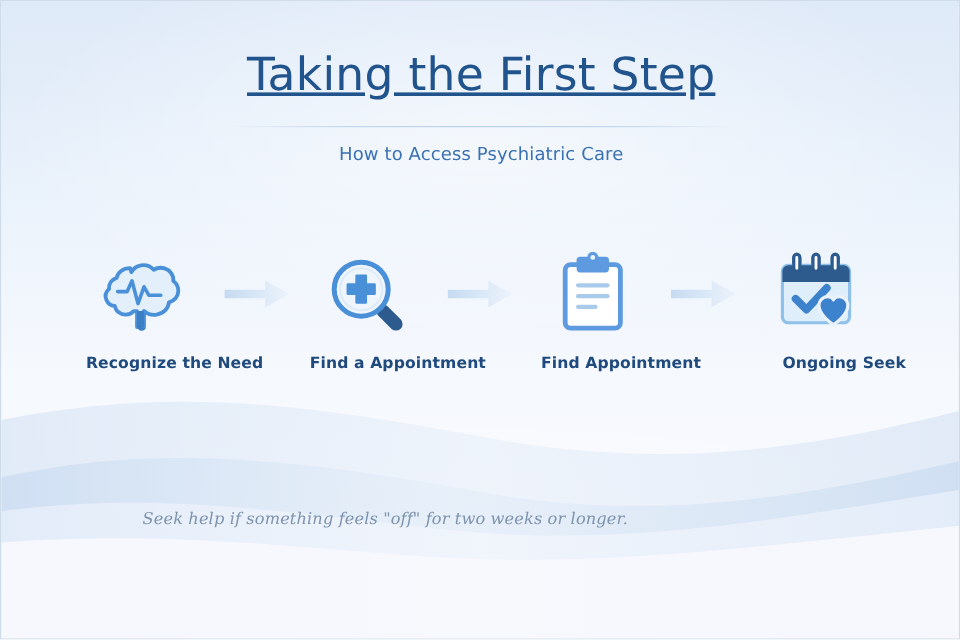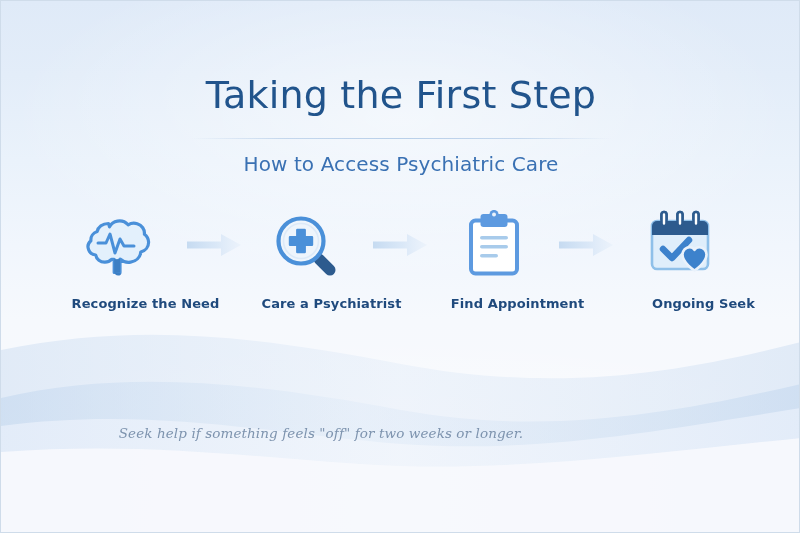--- a/index.html
+++ b/index.html
@@ -52,45 +52,46 @@
 
   
   .header {
     position: absolute;
     left: 0;
     top: 0;
     width: 800px;
     text-align: center;
   }
   .title {
-    margin: 12px;
-    padding-top: 62px;
+    margin: 0;
+    padding-top: 41px;
     font-family: "DejaVu Sans", sans-serif;
     font-size: 38px;
     font-weight: 400;
     letter-spacing: 0.2px;
     color: #21548c;
     line-height: 1.1;
+    text-decoration: underline;
   }
   .divider {
     width: 420px;
     height: 1px;
     margin: 21px auto 0 auto;
     background: linear-gradient(90deg,
        rgba(160,190,225,0) 0%,
        rgba(160,190,225,0.55) 22%,
        rgba(160,190,225,0.70) 50%,
        rgba(160,190,225,0.55) 78%,
        rgba(160,190,225,0) 100%);
   }
   .subtitle {
     margin: 0;
     padding-top: 13px;
     font-family: "DejaVu Sans", sans-serif;
-    font-size: 20px;
+    font-size: 15px;
     font-weight: 400;
     color: #3a71b3;
     letter-spacing: 0.1px;
   }
 
   
   .steps {
     position: absolute;
     left: 0;
     top: 206px;
@@ -231,21 +232,21 @@
             <path d="M44.0,44.0 L52.5,52.5" stroke="#2d5b8e" stroke-width="9" stroke-linecap="round"></path>
             <path d="M49.0,49.0 L60.0,60.0" stroke="#2d5b8e" stroke-width="11" stroke-linecap="round"></path>
             <circle cx="31" cy="31" r="22.5" fill="#eef5fc" stroke="#4a90d9" stroke-width="4.2"></circle>
             <circle cx="31" cy="31" r="17.5" fill="none" stroke="#ddeaf8" stroke-width="1.6"></circle>
             <path d="M27.3,20.0 L34.7,20.0 L34.7,27.3 L42.0,27.3 L42.0,34.7
                      L34.7,34.7 L34.7,42.0 L27.3,42.0 L27.3,34.7
                      L20.0,34.7 L20.0,27.3 L27.3,27.3 Z" fill="#4a90d9" stroke="#4a90d9" stroke-width="2.4" stroke-linejoin="round"></path>
           </g>
         </svg>
       </div>
-      <div class="step-label">Care a Psychiatrist</div>
+      <div class="step-label">Find a Appointment</div>
     </div>
 
     <div class="arrow">
       <svg width="56" height="26" viewBox="0 0 56 26" xmlns="http://www.w3.org/2000/svg">
         <defs>
           <linearGradient id="arrowgrad2" x1="0" y1="0" x2="1" y2="0">
             <stop offset="0%" stop-color="#c3d9f0" stop-opacity="0.95"></stop>
             <stop offset="55%" stop-color="#d4e4f6" stop-opacity="0.80"></stop>
             <stop offset="100%" stop-color="#e6effa" stop-opacity="0.55"></stop>
           </linearGradient>

